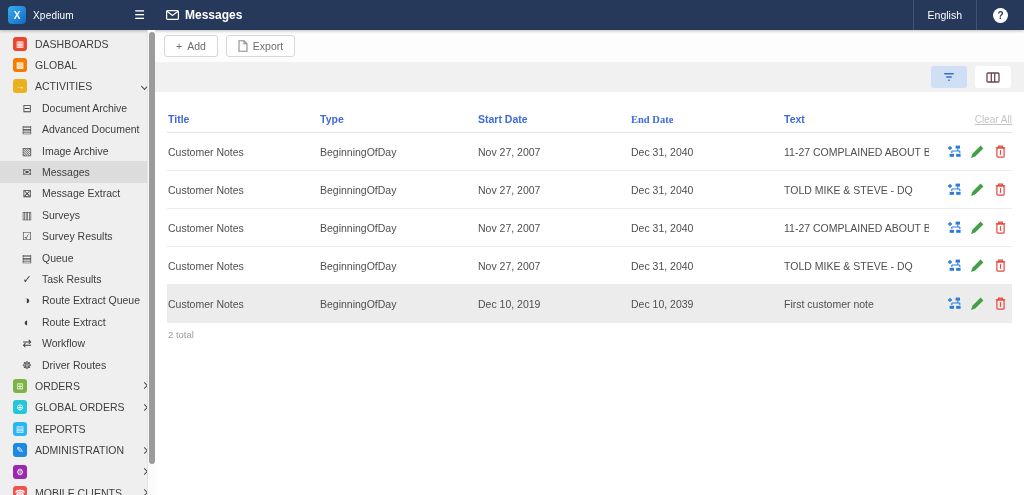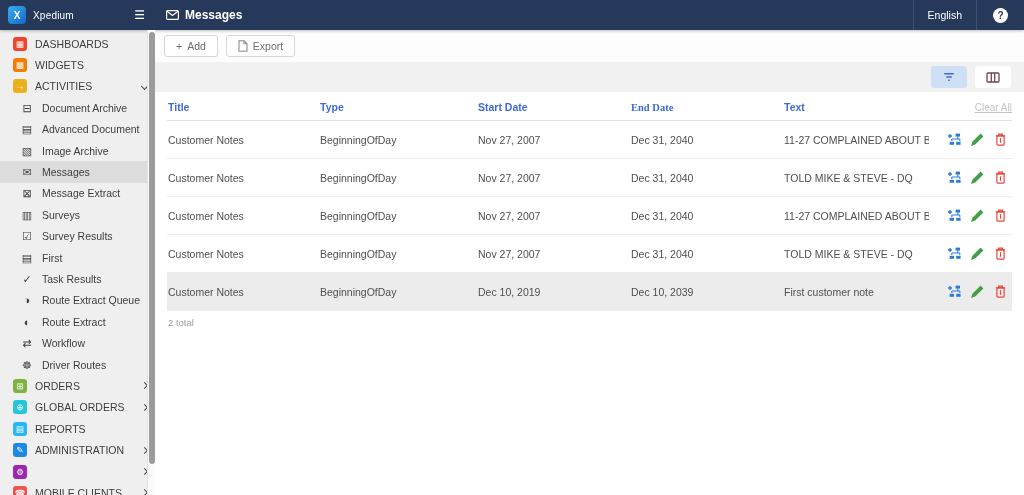--- a/index.html
+++ b/index.html
@@ -34,21 +34,21 @@
   .item.top .sb-icon { border-radius:3px; color:#fff; font-size:8.5px; }
   .item .chev { margin-left:auto; }
 
   
   .main { position:absolute; top:30px; left:155px; right:0; bottom:0; background:#fff; }
   .toolbar { height:32px; display:flex; align-items:center; gap:8px; padding-left:9px; background:#fdfdfd; }
   .btn { display:inline-flex; align-items:center; gap:5px; background:#fff; border:1px solid #d7d7d7; border-radius:3px; color:#6d6d6d; font-size:10.5px; padding:4px 11px; cursor:pointer; font-family:inherit; }
   .band { height:30px; background:#f1f1f1; display:flex; align-items:center; justify-content:flex-end; gap:8px; padding-right:13px; }
   .sq-btn { width:36px; height:22px; border:none; border-radius:3px; background:#fff; display:flex; align-items:center; justify-content:center; cursor:pointer; }
 
-  .table-wrap { padding:0 12px; }
+  .table-wrap { padding:12px 12px; }
   table { width:100%; border-collapse:collapse; table-layout:fixed; }
   col.c-title{width:152px} col.c-type{width:158px} col.c-start{width:153px} col.c-end{width:153px} col.c-text{width:146px} col.c-act{width:83px}
   thead th { text-align:left; font-size:10.5px; font-weight:bold; padding:9px 0 7px 1px; border-bottom:1px solid #e2e2e2; }
   th.clear-th { text-align:right; }
   .clear-all { color:#c3c3c3; text-decoration:underline; font-weight:normal; font-size:10px; cursor:pointer; }
   tbody td { font-size:10.5px; color:#4f4f4f; height:38px; border-bottom:1px solid #ececec; padding-left:1px; white-space:nowrap; overflow:hidden; }
   tbody tr.highlight td { background:#ececec; }
   td.actions { text-align:right; padding-right:2px; }
   .act { display:inline-flex; align-items:center; justify-content:center; width:20px; height:16px; background:none; border:none; cursor:pointer; vertical-align:middle; }
   .total { font-size:9.5px; color:#9d9d9d; padding:6px 0 0 1px; }
@@ -84,21 +84,21 @@
   <div class="sidebar">
 
       <div class="item top">
         <span class="sb-icon" style="background: rgb(232, 70, 45);">▦</span>
         <span class="sb-label">DASHBOARDS</span>
 
       </div>
 
       <div class="item top">
         <span class="sb-icon" style="background: rgb(245, 124, 0);">▩</span>
-        <span class="sb-label">WIDGETS</span>
+        <span class="sb-label">GLOBAL</span>
 
       </div>
 
       <div class="item top">
         <span class="sb-icon" style="background: rgb(233, 177, 30);">→</span>
         <span class="sb-label">ACTIVITIES</span>
         <i class="chev down"></i>
       </div>
 
       <div class="item sub">
@@ -138,21 +138,21 @@
       </div>
 
       <div class="item sub">
         <span class="sb-icon">☑</span>
         <span class="sb-label">Survey Results</span>
 
       </div>
 
       <div class="item sub">
         <span class="sb-icon">▤</span>
-        <span class="sb-label">First</span>
+        <span class="sb-label">Queue</span>
 
       </div>
 
       <div class="item sub">
         <span class="sb-icon">✓</span>
         <span class="sb-label">Task Results</span>
 
       </div>
 
       <div class="item sub">

